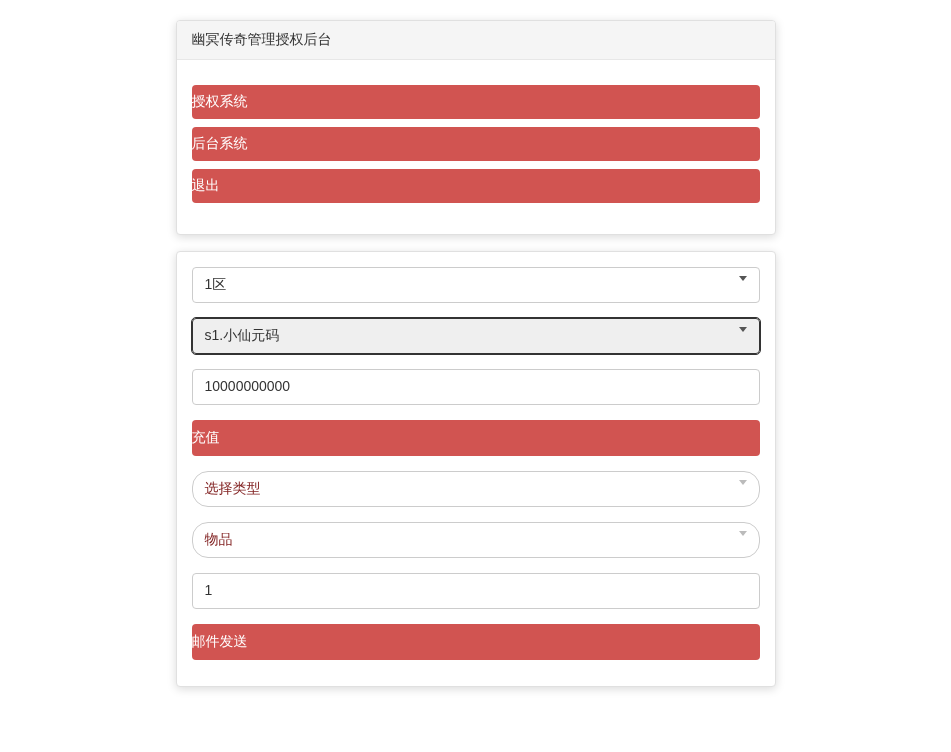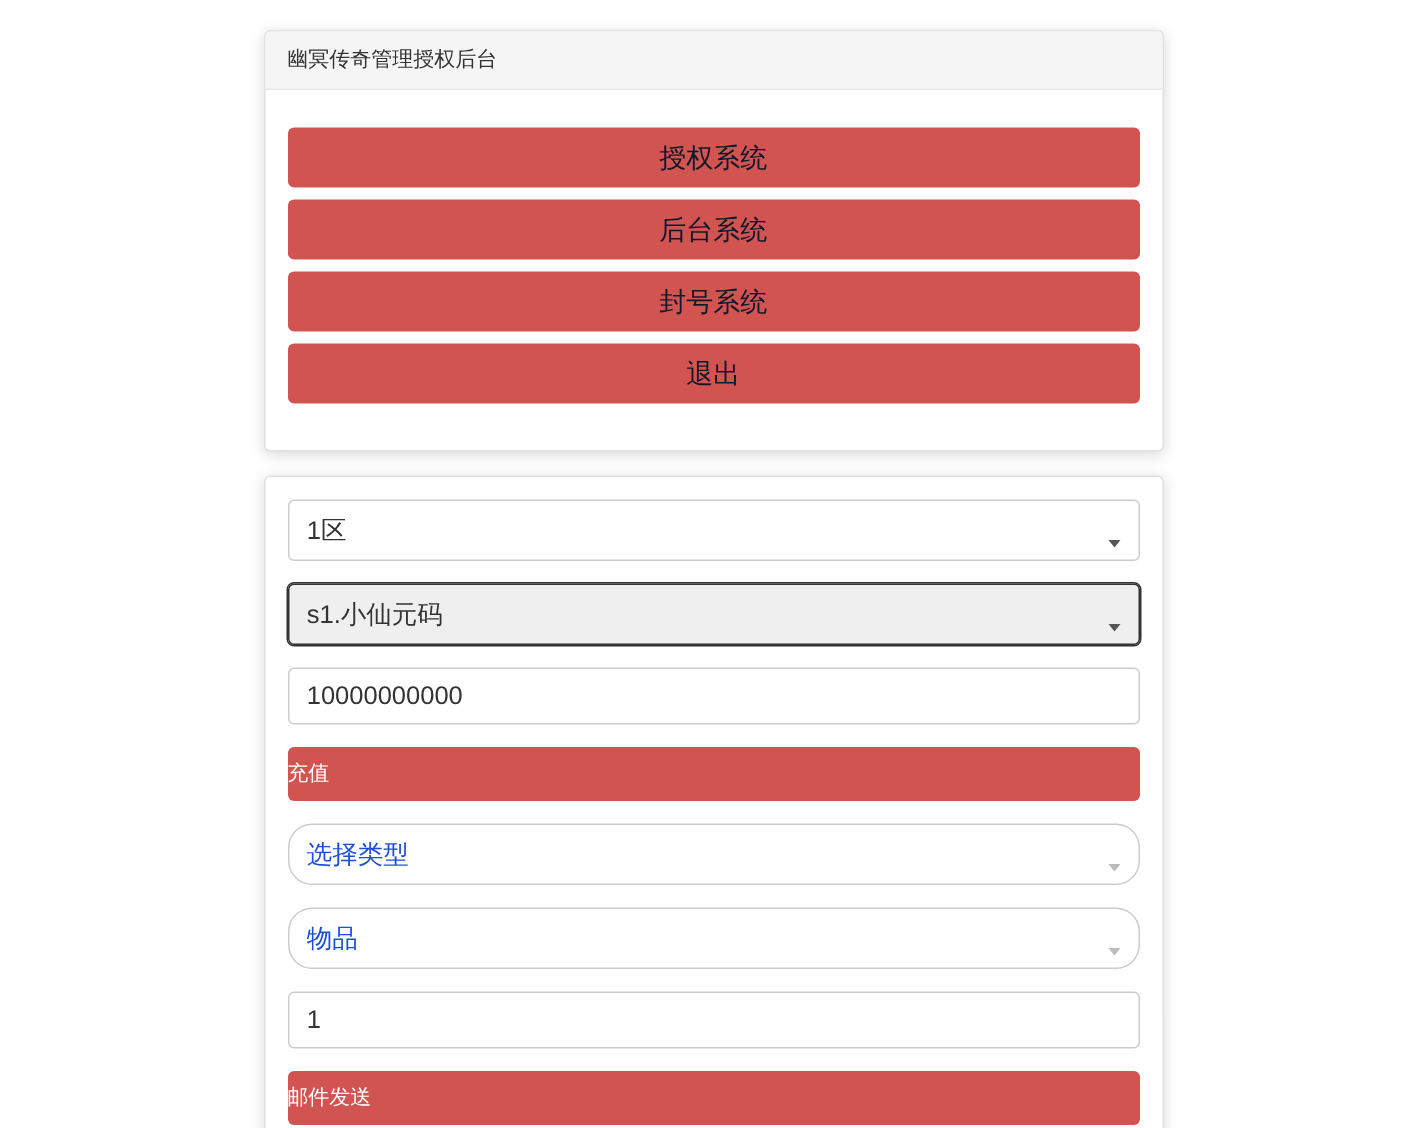--- a/index.html
+++ b/index.html
@@ -31,52 +31,52 @@
   .panel-body {
     padding: 15px 15px 18px 15px;
   }
   .panel-body.top {
     padding-top: 25px;
   }
   .btn {
     display: block;
     width: 100%;
     background: #d15451;
-    color: #0f172a;
+    color: #ffffff;
     border: none;
     border-radius: 4px;
     padding: 8px 0;
-    font-size: 18px;
-    text-align: center;
+    font-size: 14px;
+    text-align: left;
     cursor: pointer;
     margin-bottom: 8px;
   }
   .btn:last-child { margin-bottom: 13px; }
   .form-control, .select {
     display: flex;
-    align-items: flex-end;
+    align-items: flex-start;
     justify-content: space-between;
     width: 100%;
     border: 1px solid #ccc;
     border-radius: 4px;
     padding: 8px 12px;
-    font-size: 17px;
+    font-size: 14px;
     background: #fff;
     margin-bottom: 15px;
     min-height: 36px;
     cursor: pointer;
     position: relative;
     gap: 48px;
   }
   .form-control.input {
     cursor: text;
     display: block;
   }
   .select.disabled {
-    color: #1d4ed8;
+    color: #7f1d1d;
     cursor: not-allowed;
     border-radius: 16px;
   }
   .select.focused {
     border: 1px solid #333;
     outline: 1px solid #333;
     background: #efefef;
   }
   .caret {
     width: 0;
@@ -109,21 +109,20 @@
 </head>
 <body>
 
 <div class="container">
 
   <div class="panel">
     <div class="panel-header">幽冥传奇管理授权后台</div>
     <div class="panel-body top">
       <button class="btn">授权系统</button>
       <button class="btn">后台系统</button>
-      <button class="btn">封号系统</button>
       <button class="btn">退出</button>
     </div>
   </div>
 
   <div class="panel">
     <div class="panel-body">
 
       <div class="select">
         <span>1区</span>
         <span class="caret"></span>

